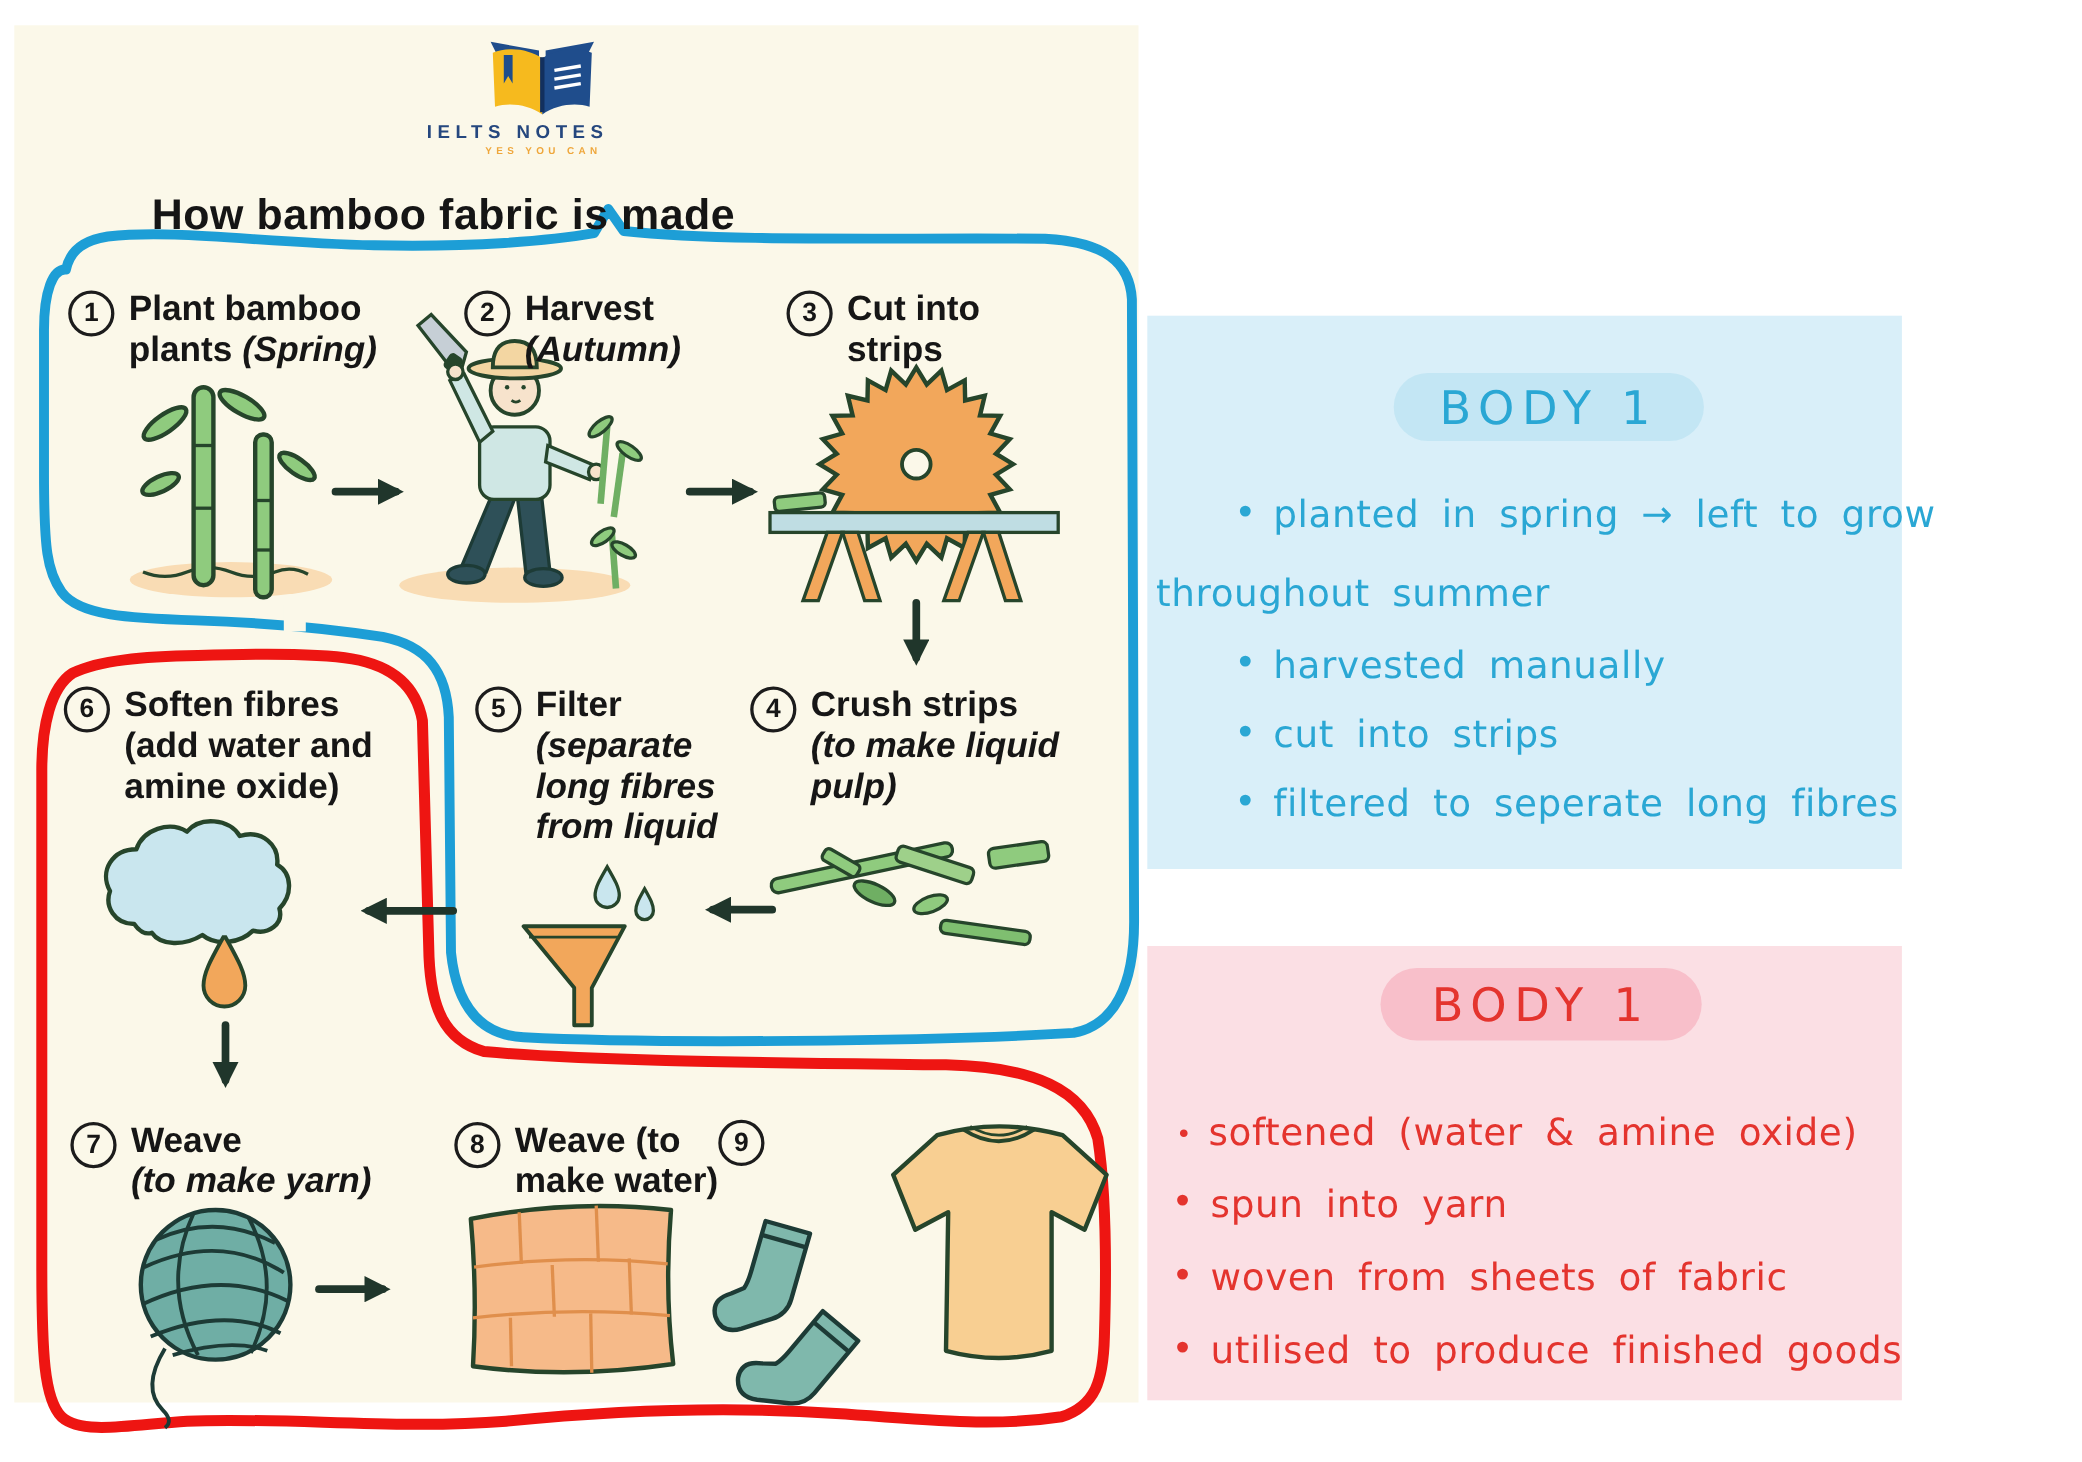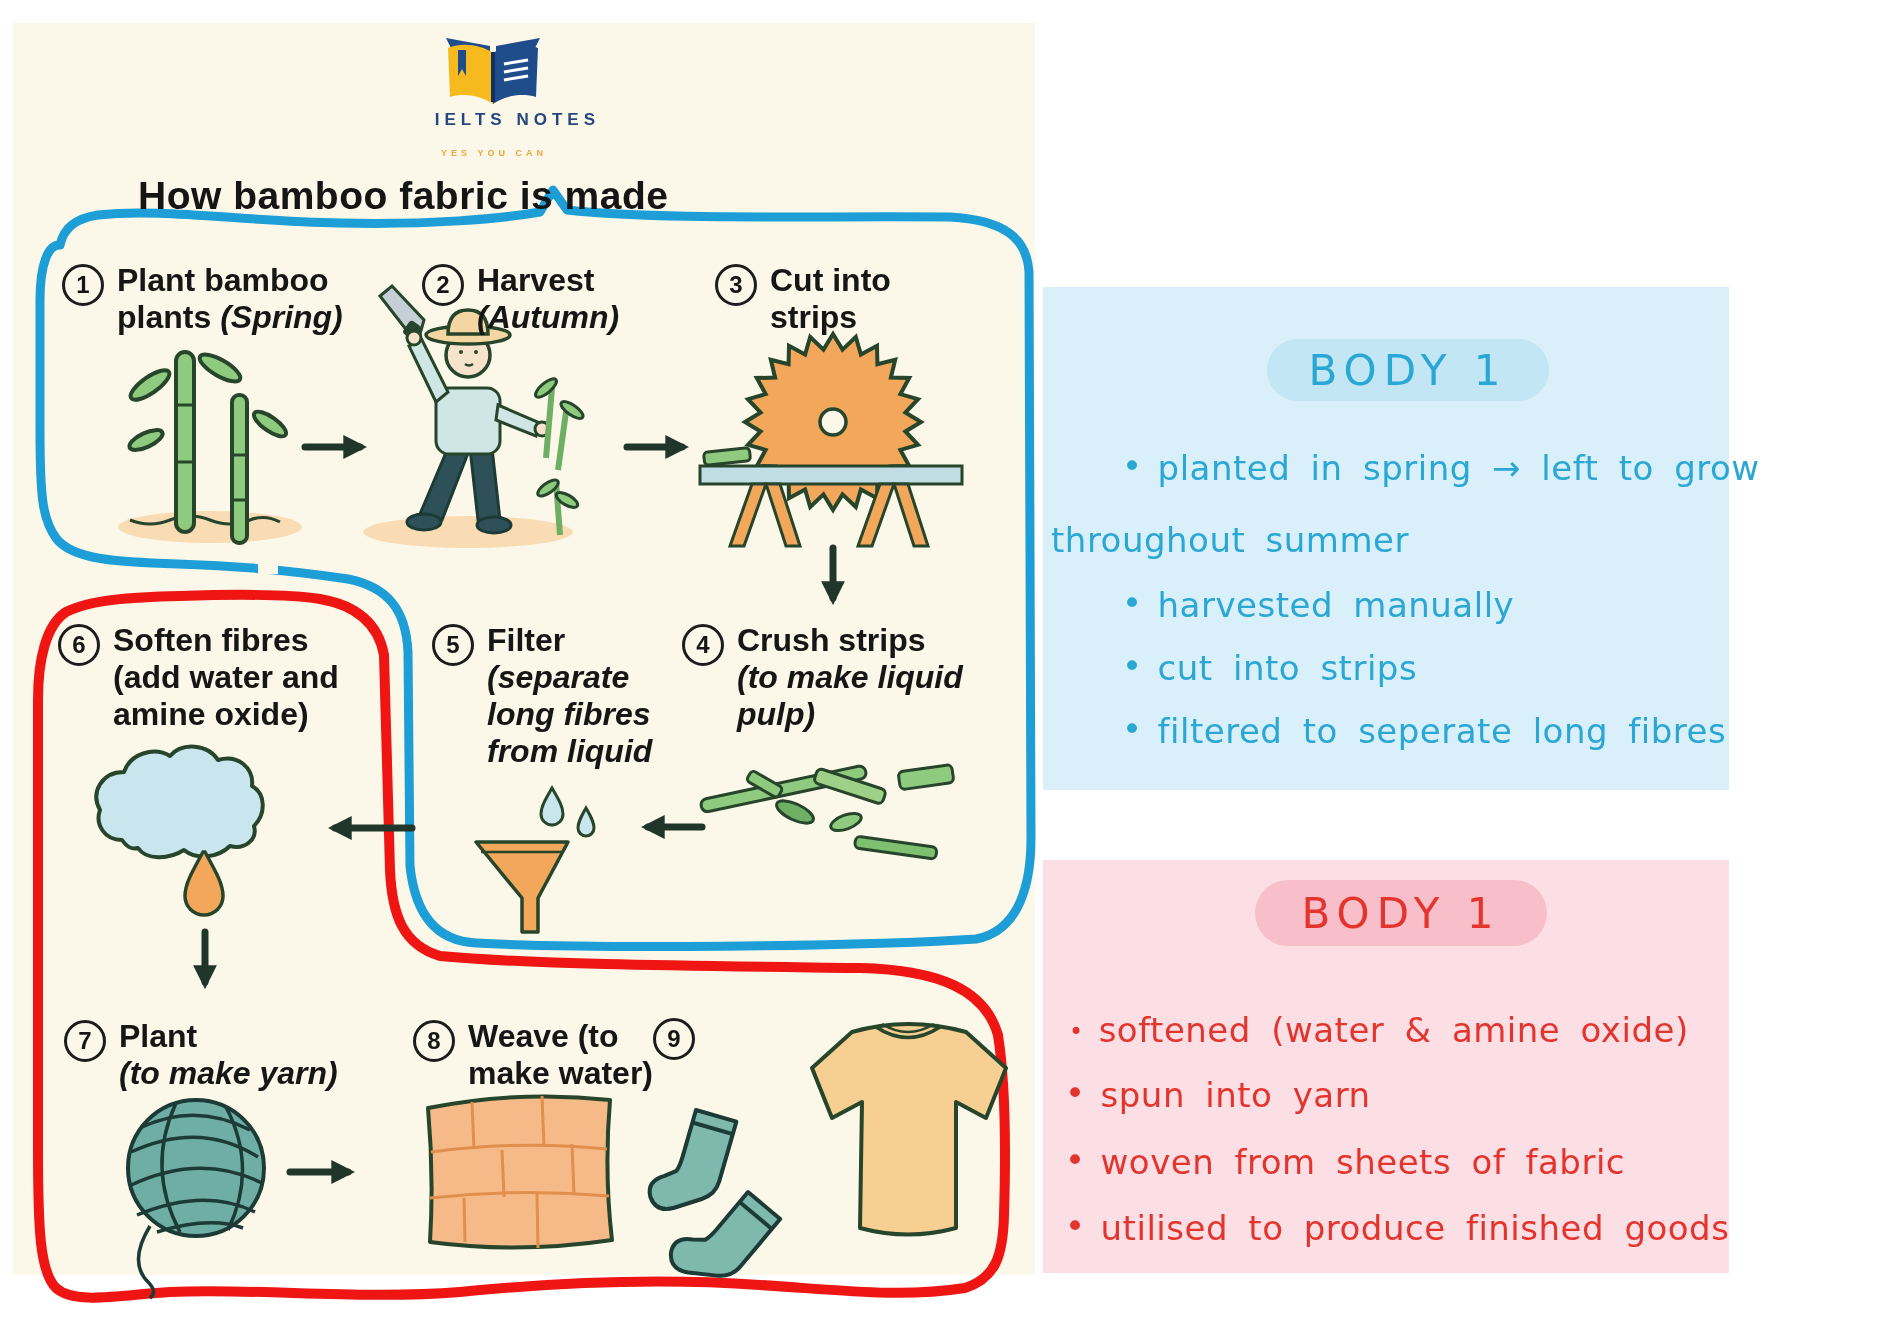--- a/index.html
+++ b/index.html
@@ -4,23 +4,23 @@
 <style>
   html,body{margin:0;padding:0;background:#ffffff;}
   .canvas{position:relative;width:1893px;height:1329px;background:#ffffff;overflow:hidden;
           font-family:"Liberation Sans",sans-serif;}
   .panel{position:absolute;left:13px;top:23px;width:1022px;height:1252px;background:#FBF8E9;}
   svg.art{position:absolute;left:0;top:0;width:1893px;height:1329px;pointer-events:none;}
 
   .title{position:absolute;left:138px;top:126px;width:560px;
          font-size:39px;font-weight:800;color:#151515;letter-spacing:.5px;margin-top:48px;}
 
-  .brand{position:absolute;left:388px;top:110px;width:212px;text-align:right;
+  .brand{position:absolute;left:388px;top:110px;width:212px;text-align:left;
          font-size:17px;font-weight:bold;letter-spacing:5px;color:#25477E;}
-  .tagline{position:absolute;left:388px;top:148px;width:212px;text-align:center;
+  .tagline{position:absolute;left:388px;top:132px;width:212px;text-align:center;
          font-size:9px;font-weight:bold;letter-spacing:4px;color:#EFA73C;}
 
   .step{position:absolute;display:flex;gap:13px;align-items:flex-start;color:#161616;}
   .num{flex:0 0 auto;width:36px;height:36px;border:3px solid #1c1c1c;border-radius:50%;
        display:flex;align-items:center;justify-content:center;
        font-size:24px;font-weight:bold;background:transparent;margin-top:2px;}
   .stxt{font-size:32px;font-weight:bold;line-height:37px;white-space:nowrap;}
   .it{font-style:italic;}
 
   .note-box{position:absolute;width:686px;font-family:"DejaVu Sans",sans-serif;}
@@ -307,21 +307,21 @@
       <span class="it">from liquid</span></span>
   </div>
   <div class="step" style="left:682px;top:622px">
     <span class="num">4</span>
     <span class="stxt"><span>Crush strips</span><br>
       <span class="it">(to make liquid</span><br>
       <span class="it">pulp)</span></span>
   </div>
   <div class="step" style="left:64px;top:1018px">
     <span class="num">7</span>
-    <span class="stxt"><span>Plant</span><br>
+    <span class="stxt"><span>Weave</span><br>
       <span class="it">(to make yarn)</span></span>
   </div>
   <div class="step" style="left:413px;top:1018px">
     <span class="num">8</span>
     <span class="stxt"><span>Weave (to</span><br>
       <span>make water)</span></span>
   </div>
   <div class="step" style="left:653px;top:1016px">
     <span class="num">9</span>
   </div>

